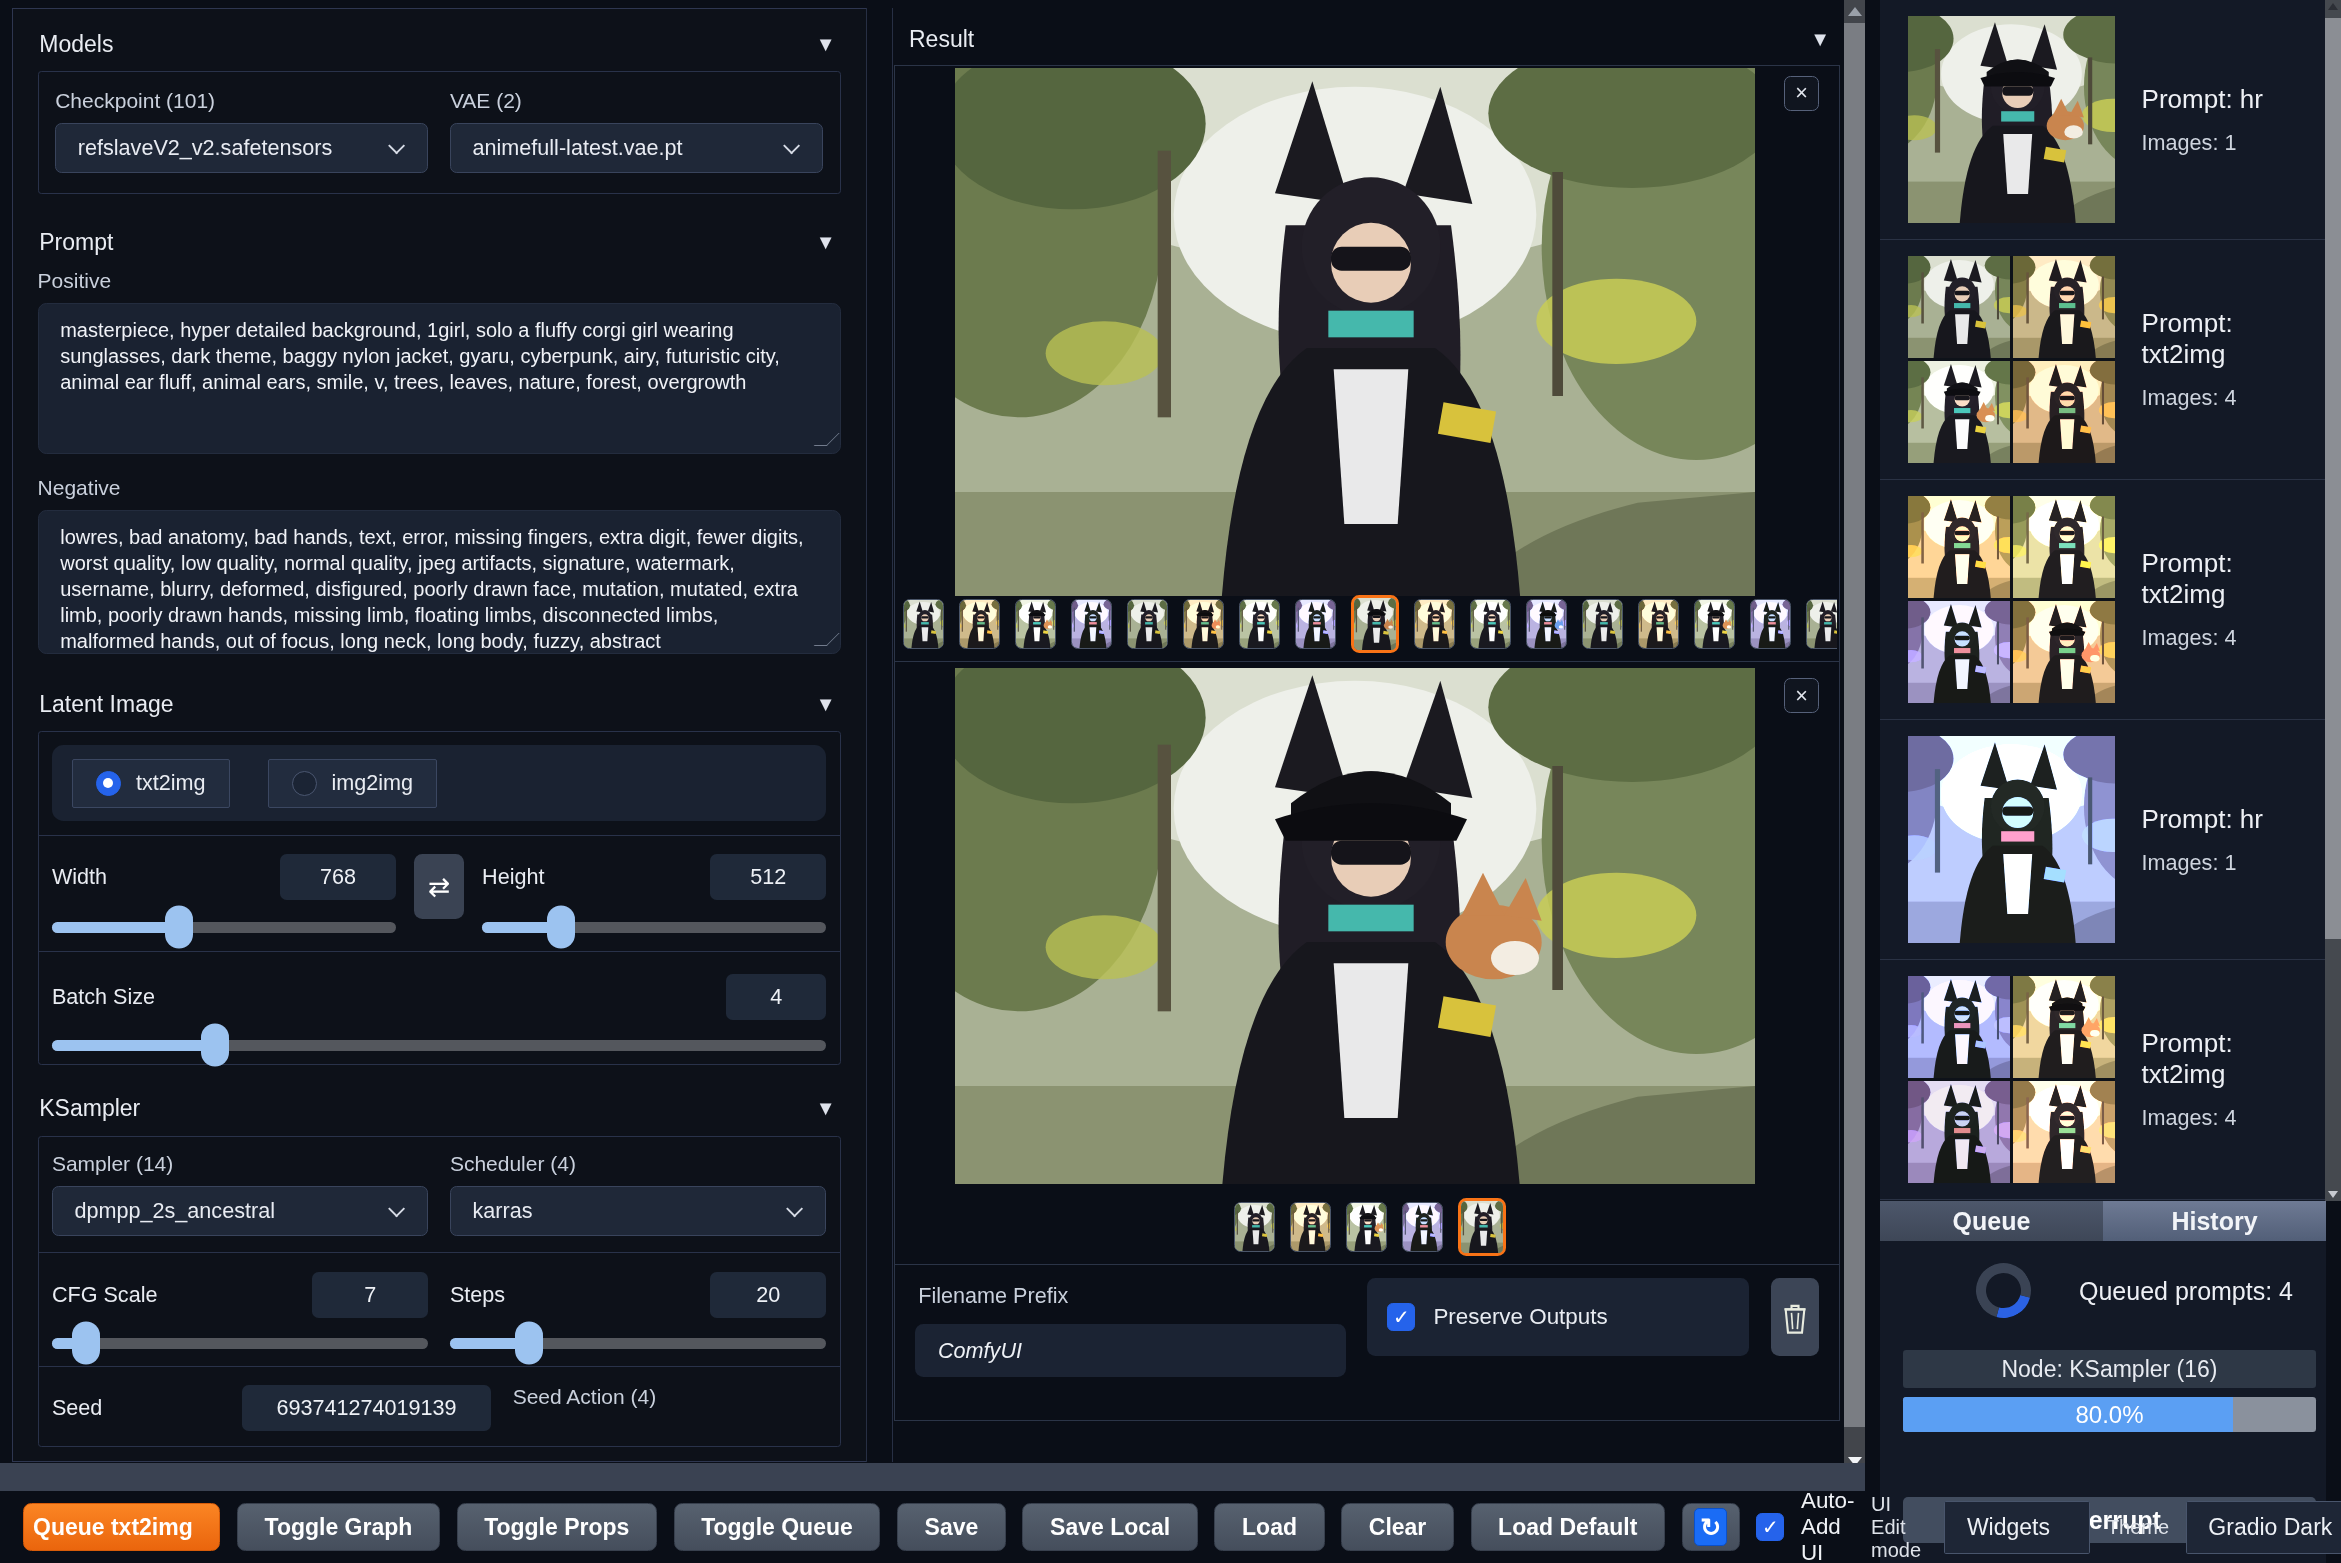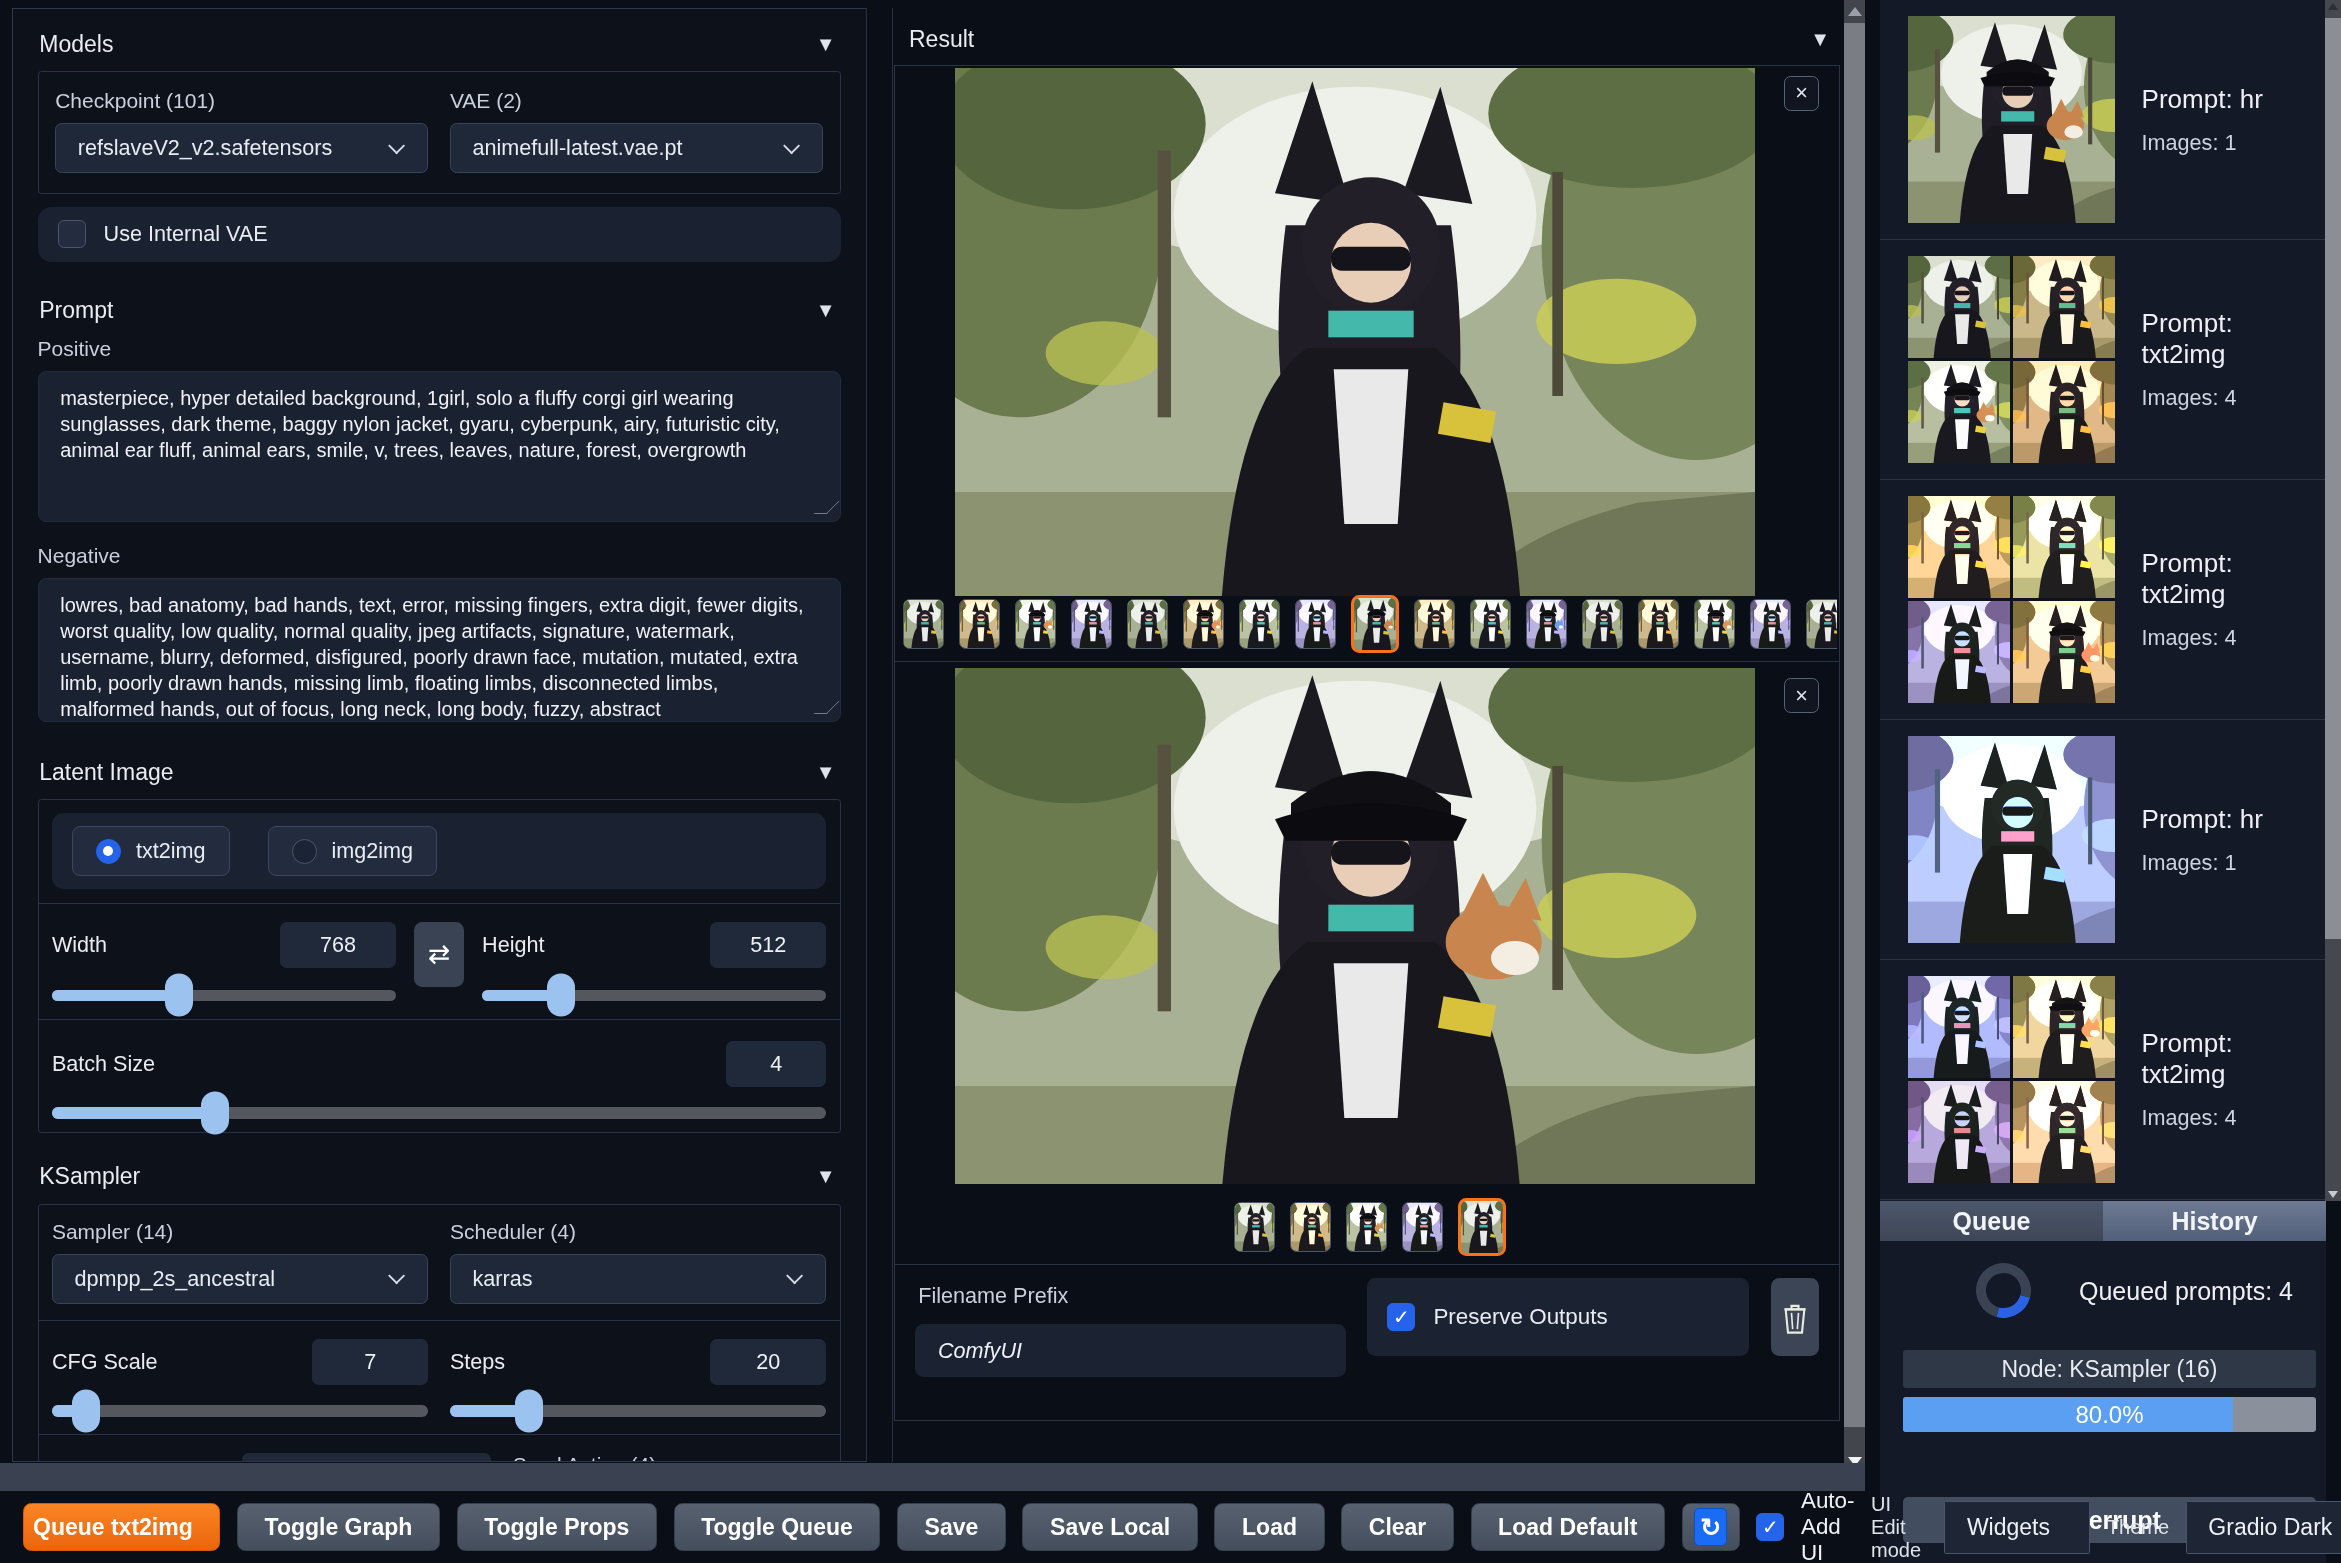--- a/index.html
+++ b/index.html
@@ -20,21 +20,21 @@
   .pillbox { background:#1a2231; border-radius:13.3px; padding:13.3px 20px; display:flex; align-items:center; gap:18px; }
   .cb { width:28px; height:28px; border-radius:5.8px; background:#232d3f; border:1.7px solid #49556e; flex:none; }
   .cb.on { background:#2563eb; border-color:#2563eb; color:#fff; display:flex; align-items:center; justify-content:center; font-size:20px; }
   .textbox { background:#1a2231; border:0.8px solid #232c3e; border-radius:8.3px; padding:13.3px 21.6px; font-size:20px; line-height:26px; color:#f0f2f7; position:relative; }
   .resize-grip { position:absolute; right:6.6px; bottom:6.6px; width:13.3px; height:13.3px; border-right:1.7px solid #8a93a5; border-bottom:1.7px solid #8a93a5; transform:skew(-45deg) ; opacity:.8; }
   .hr { border-top:0.8px solid #29324a; margin:16.6px -16.6px; }
 
   
   #left-panel { left:11.6px; top:8.3px; width:855px; height:1454px; background:#0d1119; border:0.8px solid #2e3650; padding:0 25px; overflow:hidden; }
   .two-col { display:grid; grid-template-columns:1fr 1fr; column-gap:21.6px; }
-  .radio-pill { display:inline-flex; align-items:center; gap:15px; background:#222c3e; border:0.8px solid #3b4761; border-radius:8px; padding:10.8px 23px; font-size:21.6px; margin-right:20px; cursor:pointer; }
+  .radio-pill { display:inline-flex; align-items:center; gap:15px; background:#222c3e; border:0.8px solid #3b4761; border-radius:2px; padding:10.8px 23px; font-size:21.6px; margin-right:20px; cursor:pointer; }
   .radio { width:25px; height:25px; border-radius:50%; background:#1b2434; border:1.7px solid #4a5670; flex:none; }
   .radio.on { background:#2563eb; border-color:#2563eb; position:relative; }
   .radio.on::after { content:""; position:absolute; left:50%; top:50%; width:10px; height:10px; border-radius:50%; background:#fff; transform:translate(-50%,-50%); }
   .swap-btn { width:50px; height:65px; background:#3a4353; border-radius:8.3px; display:flex; align-items:center; justify-content:center; font-size:26.6px; color:#fff; cursor:pointer; }
   .num-row { display:flex; justify-content:space-between; align-items:center; }
 
   
   #gutter { left:866px; top:8.3px; width:26.6px; height:1454px; border-left:0.8px solid #272f44; border-right:0.8px solid #272f44; }
 
   
@@ -157,24 +157,20 @@
       </div>
       <div>
         <div class="lbl">VAE (2)</div>
         <div class="select">
           <span>animefull-latest.vae.pt</span>
           <span class="chev"></span>
         </div>
       </div>
     </div>
   </div>
-  <div class="pillbox" style="margin-top:13.3px;">
-    <span class="cb"></span>
-    <span style="font-size:21.6px;">Use Internal VAE</span>
-  </div>
 
   <div class="sec-header" style="padding-top:35px;">
     <span>Prompt</span>
     <span class="caret">▼</span>
   </div>
   <div class="lbl">Positive</div>
   <div class="textbox" style="height:151px;">
     <span>masterpiece, hyper detailed background, 1girl, solo a fluffy corgi girl wearing sunglasses, dark theme, baggy nylon jacket, gyaru, cyberpunk, airy, futuristic city, animal ear fluff, animal ears, smile, v, trees, leaves, nature, forest, overgrowth</span>
     <span class="resize-grip"></span>
   </div>

